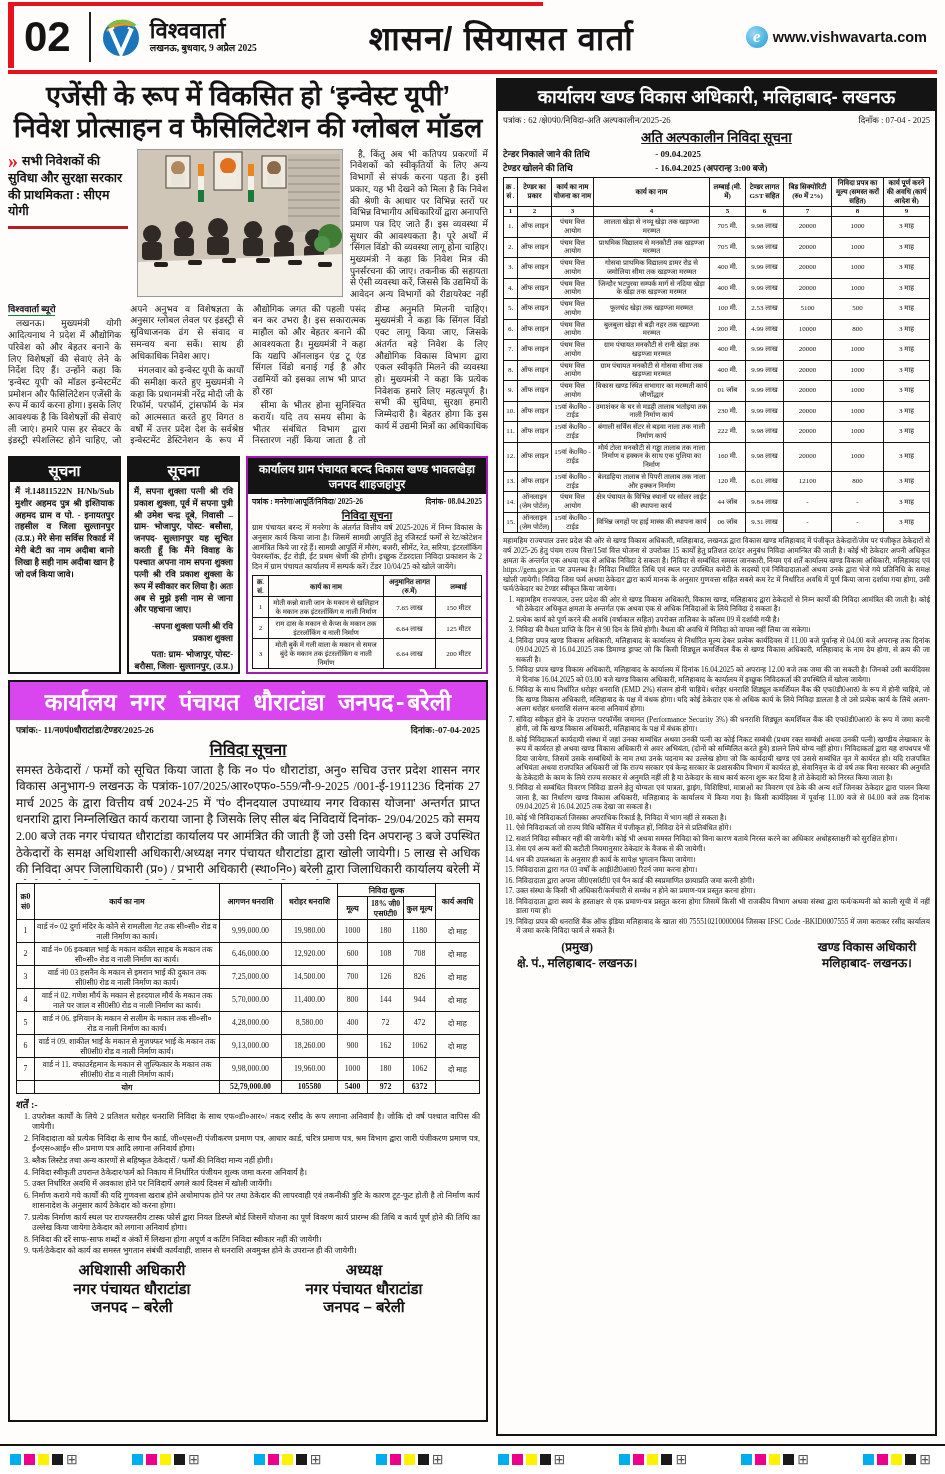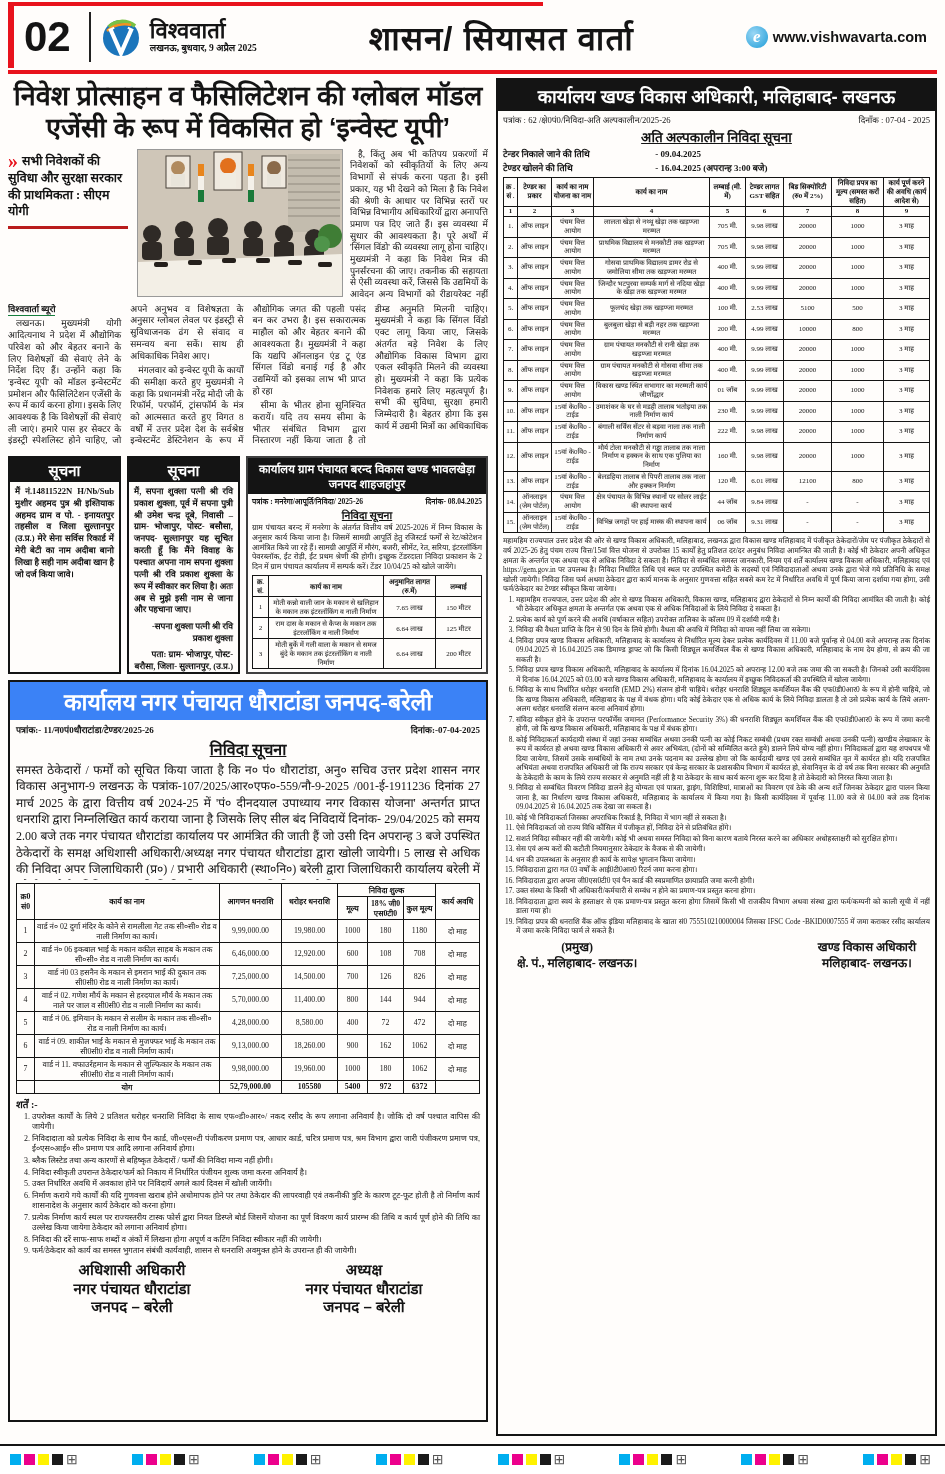--- a/index.html
+++ b/index.html
@@ -40,34 +40,34 @@
   .article-cols{height:146px;overflow:hidden;column-count:4;column-gap:9px;font-size:9px;line-height:1.3;text-align:justify;margin-top:5px;}
   .byline{font-weight:bold;border-bottom:1px solid #15803d;display:inline-block;margin-bottom:2px;}
   .article-cols p,.article-top-text p{margin:0 0 3px 0;text-indent:8px;}
 
   
   .mid-row{display:flex;gap:6px;margin-top:6px;height:218px;}
   .notice-box{width:113px;border:2px solid #141414;background:#fffdfb;overflow:hidden;}
   .notice-title{background:#141414;color:#fff;text-align:center;font-weight:bold;font-size:15px;padding:2px 0;font-family:"Liberation Sans",sans-serif;}
   .notice-body{font-size:8.6px;line-height:1.38;padding:4px 5px;text-align:justify;font-weight:bold;}
   .notice-sig{font-size:8.6px;font-weight:bold;text-align:right;padding:0 5px 4px;}
-  .shah-box{flex:1;border:2px solid #404040;padding:0 0 10px 0;overflow:hidden;}
+  .shah-box{flex:1;border:2px solid #a21caf;padding:0 0 10px 0;overflow:hidden;}
   .shah-title{background:#141414;color:#fff;font-weight:bold;font-size:11.5px;text-align:center;padding:3px 2px;font-family:"Liberation Sans",sans-serif;}
   .shah-refline{display:flex;justify-content:space-between;font-size:7.6px;font-weight:bold;padding:2px 4px;}
   .shah-heading{text-align:center;font-weight:bold;font-size:10.5px;text-decoration:underline;}
   .shah-body{font-size:7.6px;line-height:1.3;text-align:justify;padding:1px 4px;}
   .shah-table{width:calc(100% - 8px);margin:2px 4px;border-collapse:collapse;font-size:7px;}
   .shah-table th,.shah-table td{border:1px solid #141414;padding:1px 2px;text-align:center;}
   .shah-sigs{display:flex;justify-content:space-around;margin-top:3px;}
   .sig-block{text-align:center;font-weight:bold;}
   .shah-sigs .sig-name{font-size:13px;}
 
   
   .dhaura{border:2px solid #141414;margin-top:6px;padding:0 6px 4px 6px;overflow:hidden;height:742px;}
-  .dhaura-title{background:#3b82f6;color:#fff;font-family:Liberation Serif, serif;font-weight:bold;font-size:23px;
+  .dhaura-title{background:#d946ef;color:#fff;font-family:Liberation Mono, monospace;font-weight:bold;font-size:23px;
                 text-align:center;padding:3px 0;margin:0 -6px;}
   .ref-row{display:flex;justify-content:space-between;font-size:9px;font-weight:bold;margin-top:3px;}
   .tender-heading{text-align:center;font-weight:bold;font-size:16px;text-decoration:underline;margin:2px 0;}
   .dhaura-body{font-size:12px;line-height:1.38;text-align:justify;max-height:118px;overflow:hidden;}
   .dhaura-table{width:100%;border-collapse:collapse;font-size:7.8px;margin-top:3px;}
   .dhaura-table th,.dhaura-table td{border:1px solid #141414;padding:1px 2px;text-align:center;vertical-align:middle;}
   .dhaura-table tr:last-child td{font-weight:bold;}
   .cond-label{font-weight:bold;font-size:10px;margin:3px 0 0 0;}
   .cond-list{margin:1px 0 0 0;padding-left:16px;font-size:8px;line-height:1.32;text-align:justify;}
   .cond-list li{margin-bottom:1px;}
@@ -130,22 +130,22 @@
     </div>
     <div class="red-rule"></div>
   </div>
 
   <div class="main">
 
     <div class="left-col">
 
       <div>
         <div class="headline">
+          <div>एजेंसी के रूप में विकसित हो ‘इन्वेस्ट यूपी’</div>
           <div>निवेश प्रोत्साहन व फैसिलिटेशन की ग्लोबल मॉडल</div>
-          <div>एजेंसी के रूप में विकसित हो ‘इन्वेस्ट यूपी’</div>
         </div>
 
         <div class="article-top">
           <div class="subhead-box">
             <span class="qmark">»</span>
             <div class="subhead">सभी निवेशकों की सुविधा और सुरक्षा सरकार की प्राथमिकता : सीएम योगी</div>
           </div>
 
           <div class="photo">
             <svg width="206" height="148" viewBox="0 0 206 148">

